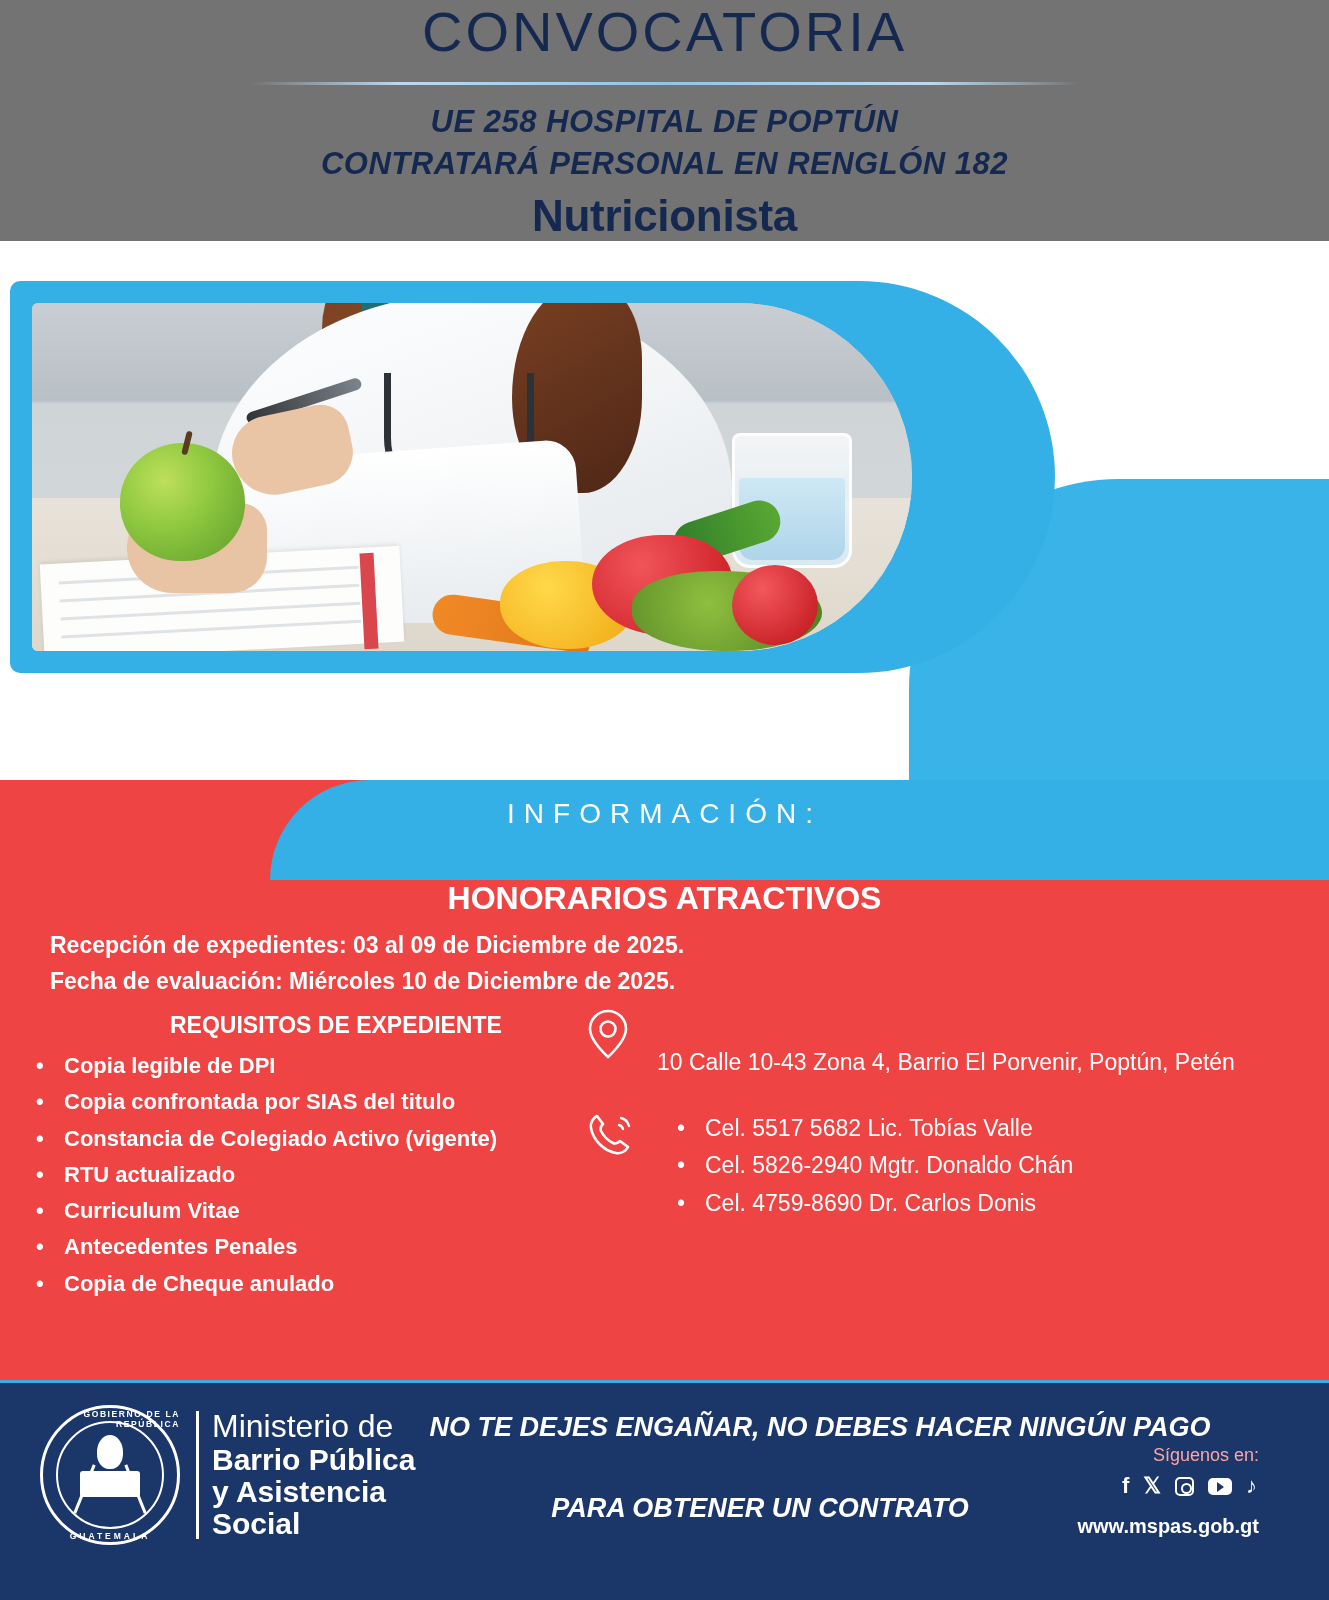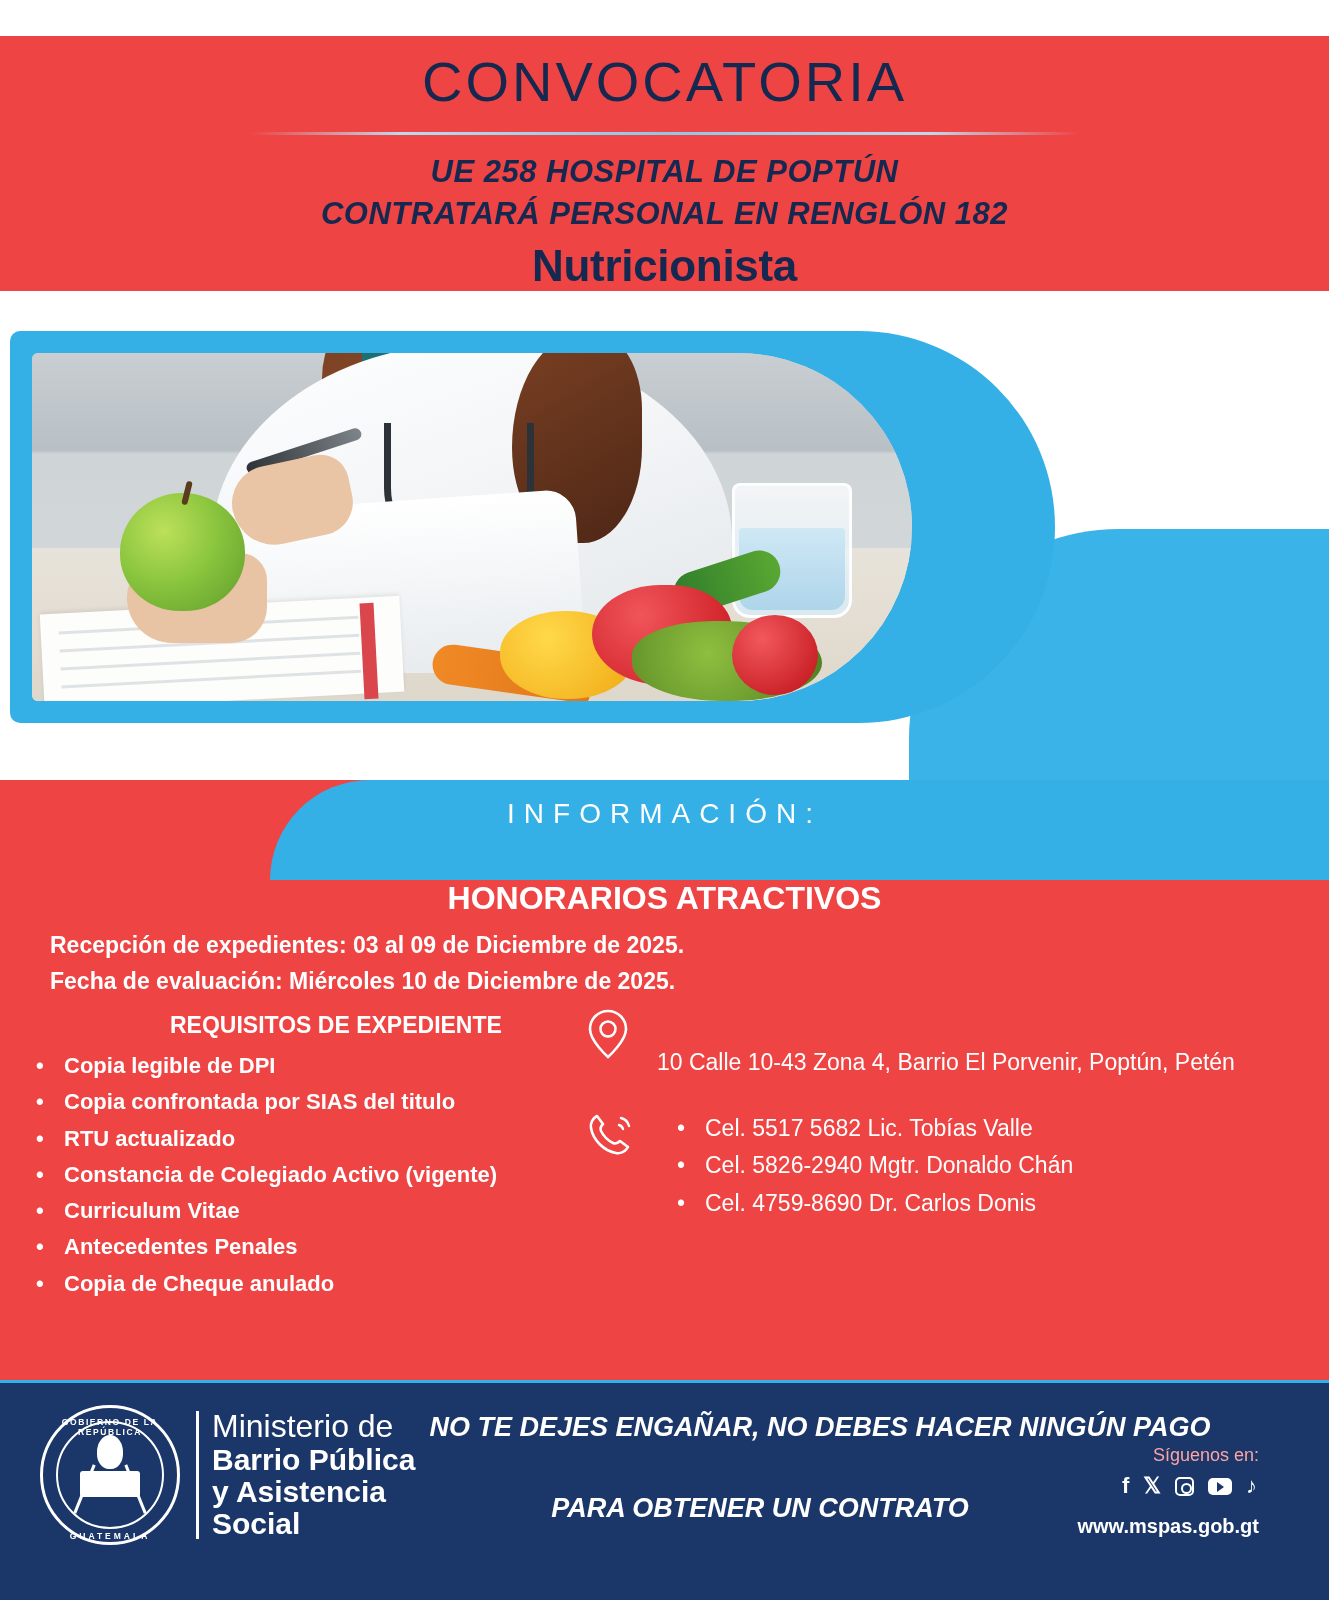--- a/index.html
+++ b/index.html
@@ -8,24 +8,22 @@
     height: 1600px;
     background: #ffffff;
     font-family: "Liberation Sans", sans-serif;
     overflow: hidden;
     position: relative;
   }
 
   
   .header {
     position: relative;
-    padding-top: 14px;
     text-align: center;
-    background: #ef4444;
-    margin-top: 36px;
+    background: #737373;
   }
   .conv-title {
     font-size: 56px;
     letter-spacing: 3px;
     color: #15284f;
     font-weight: 400;
     line-height: 1.15;
   }
   .divider-wrap {
     width: 100%;
@@ -276,21 +274,21 @@
     border: 3px solid #ffffff; border-radius: 50%;
   }
   .emblem-inner {
     position: absolute; inset: 16px;
     border: 2px solid #ffffff; border-radius: 50%;
   }
   .emblem-top-text, .emblem-bottom-text {
     position: absolute; width: 100%; text-align: center;
     color: #ffffff; font-size: 8.5px; letter-spacing: 1.6px; font-weight: 700;
   }
-  .emblem-top-text { top: 12px; }
+  .emblem-top-text { top: 4px; text-align: right; }
   .emblem-bottom-text { bottom: 4px; letter-spacing: 3px; }
   .emblem-bird {
     position: absolute; left: 50%; top: 30px; transform: translateX(-50%);
     width: 26px; height: 34px; background: #ffffff;
     border-radius: 50% 50% 45% 45%;
   }
   .emblem-scroll {
     position: absolute; left: 50%; top: 66px; transform: translateX(-50%);
     width: 60px; height: 26px; background: #ffffff; border-radius: 3px;
   }
@@ -398,22 +396,22 @@
 
   <div class="dates">
     <div>Recepción de expedientes: 03 al 09 de Diciembre de 2025.</div>
     <div>Fecha de evaluación:  Miércoles 10 de Diciembre de 2025.</div>
   </div>
 
   <div class="req-title">REQUISITOS DE EXPEDIENTE</div>
   <ul class="req-list">
     <li>Copia legible de DPI</li>
     <li>Copia confrontada por SIAS del titulo</li>
+    <li>Constancia de Colegiado Activo (vigente)</li>
     <li>RTU actualizado</li>
-    <li>Constancia de Colegiado Activo (vigente)</li>
     <li>Curriculum Vitae</li>
     <li>Antecedentes Penales</li>
     <li>Copia de Cheque anulado</li>
   </ul>
 
   <div class="contact-block">
     <span class="pin-icon">
       <svg width="46" height="52" viewBox="0 0 46 52">
         <path d="M23 3 C13 3 5 11 5 21 C5 33 23 49 23 49 C23 49 41 33 41 21 C41 11 33 3 23 3 Z" fill="none" stroke="#ffffff" stroke-width="2.6"></path>
         <circle cx="23" cy="21" r="7.5" fill="none" stroke="#ffffff" stroke-width="2.6"></circle>

